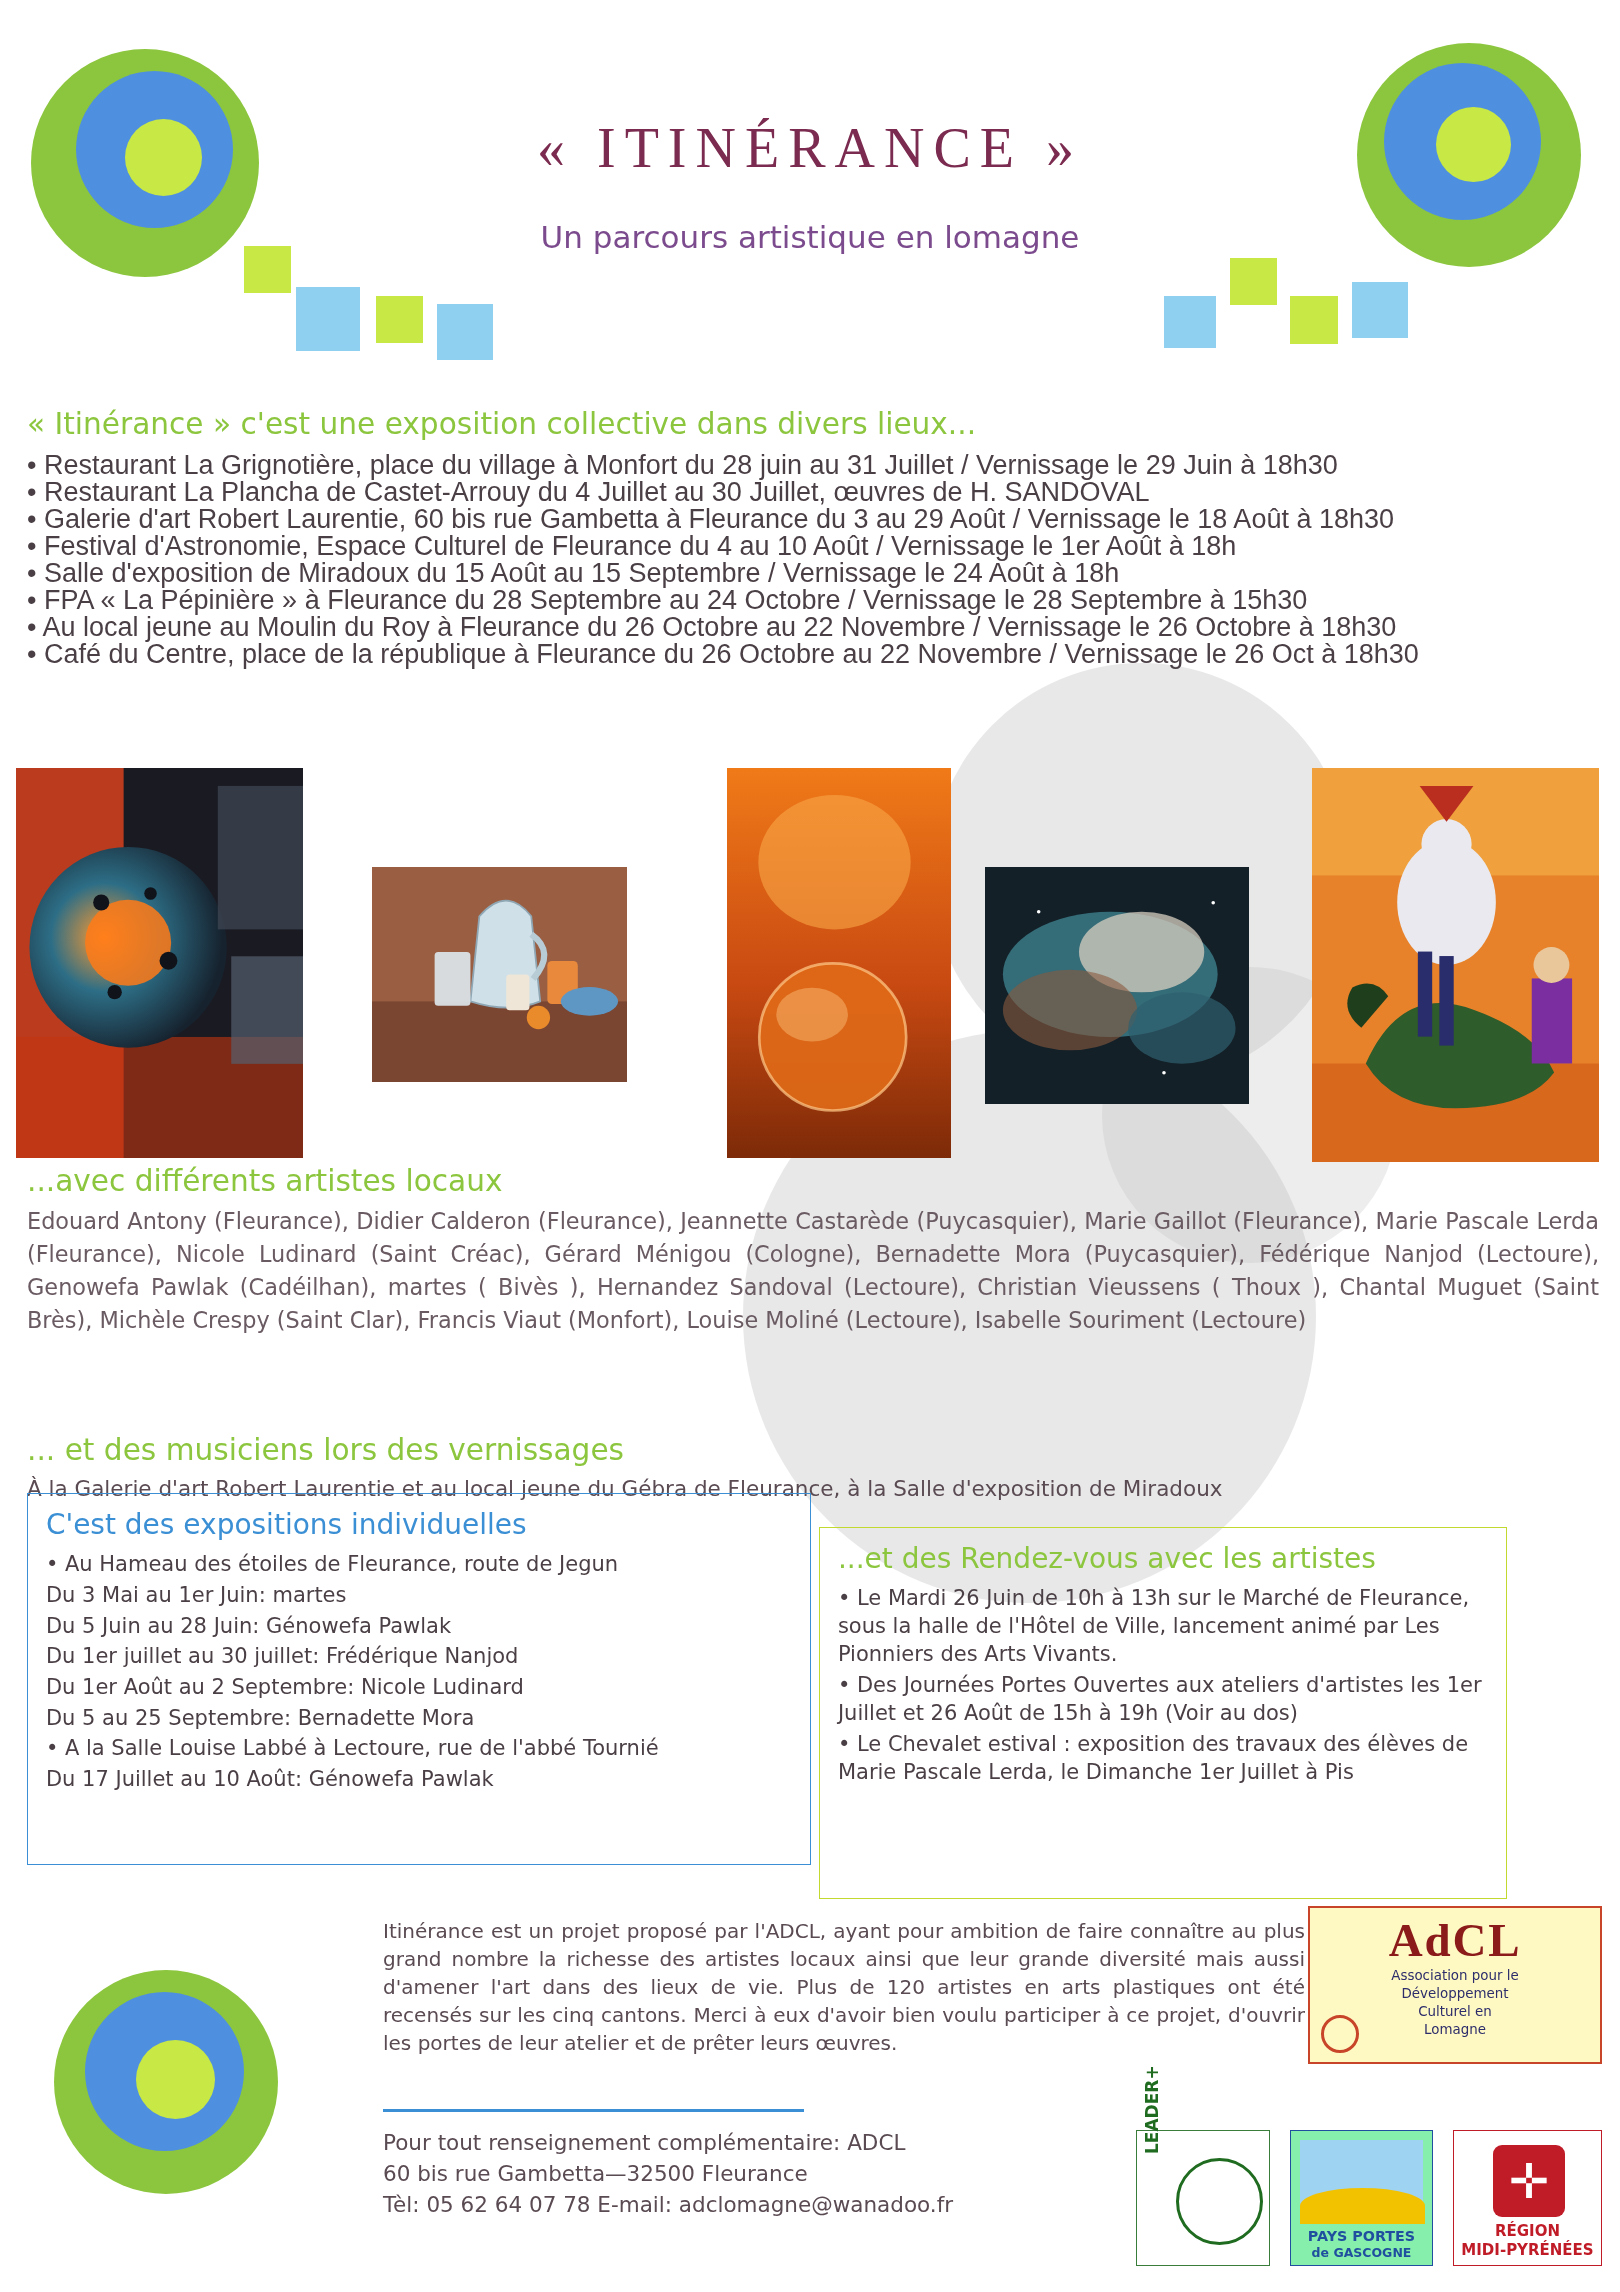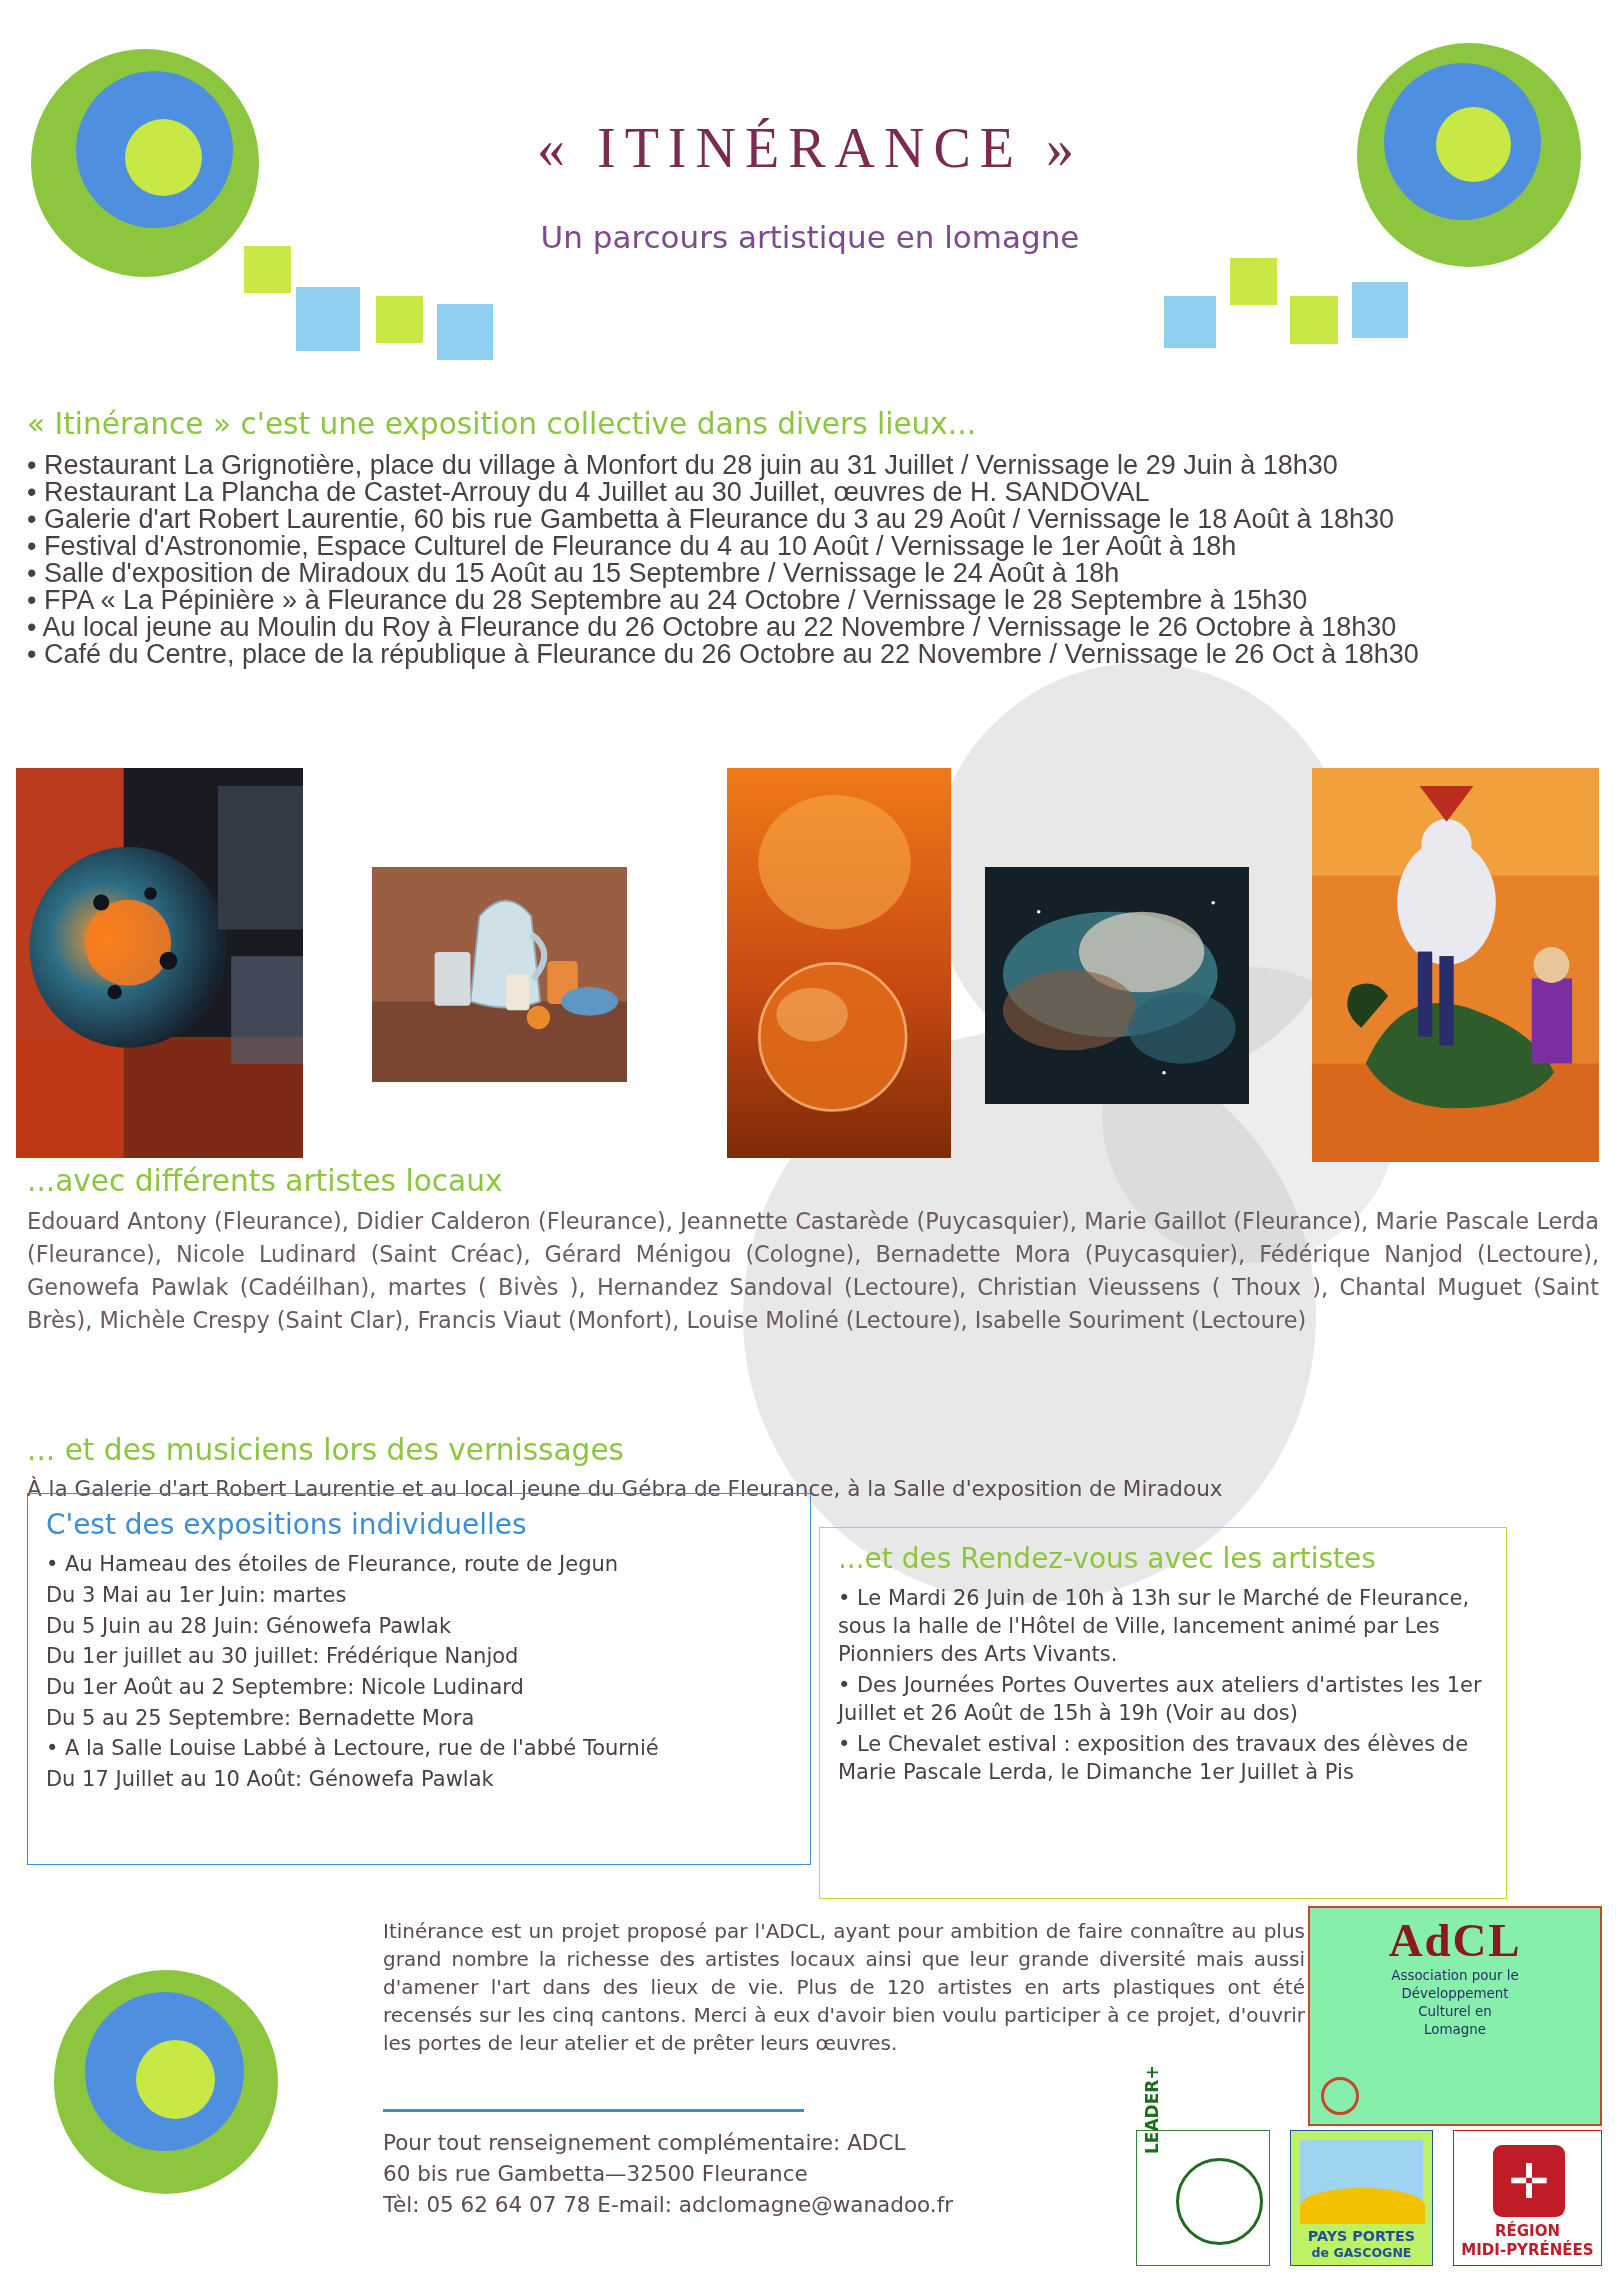--- a/index.html
+++ b/index.html
@@ -183,22 +183,22 @@
     font-size: 21.5px;
     line-height: 31px;
     color: #5a4a52;
     font-family: "DejaVu Sans", sans-serif;
   }
 
   
   #adcl-logo {
     position: absolute;
     left: 1308px; top: 1906px;
-    width: 294px; height: 220px;
-    background: #86efac;
+    width: 294px; height: 158px;
+    background: #fef9c3;
     border: 2.7px solid #c8452a;
     box-sizing: border-box;
     text-align: center;
   }
   #adcl-logo .adcl-word {
     font-family: "Liberation Serif", serif;
     font-size: 47px;
     color: #8b1a1a;
     letter-spacing: 1.8px;
     margin-top: 5.4px;
@@ -234,21 +234,21 @@
     transform: rotate(-90deg); transform-origin: left top;
     font-size: 17px; font-weight:bold; color:#1f6b1f;
     white-space: nowrap;
   }
   #p-leader .circ {
     position:absolute; left:39px; top:27px; width:81px; height:81px;
     border:3.6px solid #1f6b1f; border-radius:50%;
   }
   #p-gasc {
     left: 1290px; top: 2130px; width: 143px; height: 136px;
-    border: 1.8px solid #1f4f9e; background:#bef264;
+    border: 1.8px solid #1f4f9e; background:#86efac;
   }
   #p-gasc .sky { position:absolute; left:9px; top:9px; right:9px; height:73px; background:#9fd3f2; }
   #p-gasc .hill { position:absolute; left:9px; bottom:41px; width:125px; height:36px; background:#f2c200; border-radius:60% 60% 0 0;}
   #p-gasc .t1 { position:absolute; left:0; right:0; bottom:21.5px; font-size:14.3px; font-weight:bold; color:#1f4f9e;}
   #p-gasc .t2 { position:absolute; left:0; right:0; bottom:5.4px; font-size:12.5px; font-weight:bold; color:#1f4f9e;}
   #p-region {
     left: 1453px; top: 2130px; width: 149px; height: 136px;
     border: 1.8px solid #c01c28; background:#ffffff;
   }
   #p-region .cross {

